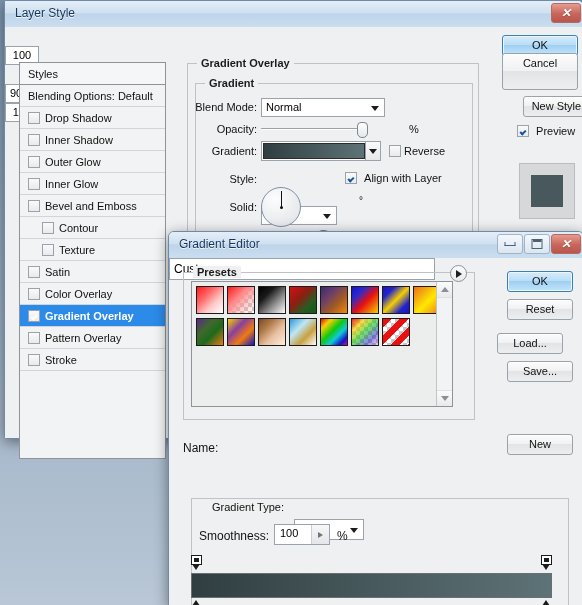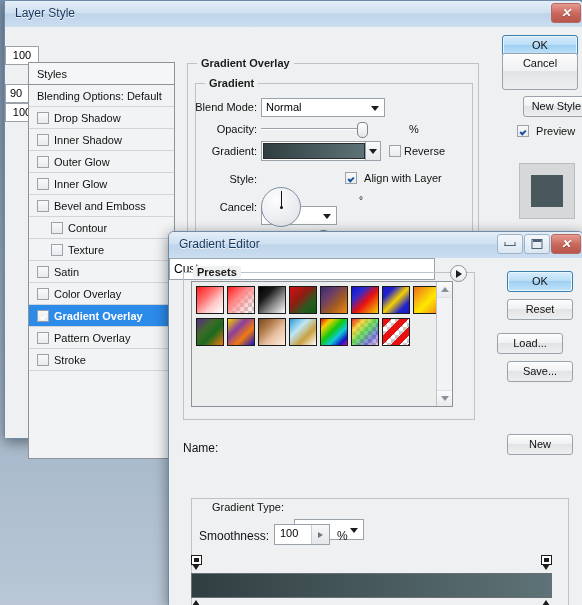--- a/index.html
+++ b/index.html
@@ -78,21 +78,21 @@
     border-bottom:1px solid #fff;}
   .sl .thb{position:absolute;top:0;width:9px;height:14px;
     border:1px solid #7d858d;border-radius:4px 4px 5px 5px;
     background:linear-gradient(180deg,#ffffff,#e4e6e9);}
 
   
   #layerStyle{left:4px;top:0;width:578px;height:437px;border-radius:0 6px 3px 3px;}
   #layerStyle .titlebar{border-radius:0 5px 0 0;}
 
   .lsList{position:absolute;left:14px;top:35px;width:145px;height:395px;
-    border:1px solid #8d9399;background:#f2f3f4;overflow:hidden;margin-left:9px;}
+    border:1px solid #8d9399;background:#f2f3f4;overflow:hidden;}
   .lsRow{height:22px;line-height:22px;border-bottom:1px solid #d2d5d8;
     padding-left:8px;font-size:11px;color:#111;white-space:nowrap;box-sizing:border-box;}
   .lsRow.head{background:#f5f6f7;border-bottom:1px solid #8d9399;}
   .lsRow.sel{background:#2c8ae8;color:#fff;font-weight:bold;}
   .lsRow.ind{padding-left:22px;}
   .lsRow .cbx{margin-right:5px;}
 
   #gradOverlayGrp{left:182px;top:36px;width:292px;height:184px;}
   #gradGrp{left:190px;top:56px;width:278px;height:158px;}
   .lbl{position:absolute;font-size:11px;color:#111;text-align:right;white-space:nowrap;}
@@ -269,21 +269,21 @@
     <div class="lbl" style="left:186px;top:146px;width:66px;">Style:</div>
     <div class="combo" style="left:256px;top:141px;width:76px;height:19px;">
       <span>Linear</span>
       <span class="arw"></span>
     </div>
     <div class="plain" style="left:340px;top:145px;">
       <span class="cbx on"></span>
       <span style="margin-left:4px;">Align with Layer</span>
     </div>
 
-    <div class="lbl" style="left:186px;top:174px;width:66px;">Cancel:</div>
+    <div class="lbl" style="left:186px;top:174px;width:66px;">Solid:</div>
     <div class="dial" style="left:256px;top:160px;">
       <div class="nd"></div>
       <div class="ct"></div>
     </div>
     <div class="field" style="left:300px;top:170px;width:48px;height:19px;">90</div>
     <div class="plain" style="left:354px;top:168px;font-size:10px;">°</div>
 
     <div class="lbl" style="left:186px;top:205px;width:66px;">Scale:</div>
     <div class="sl" style="left:256px;top:203px;width:106px;">
       <div class="trk"></div>

